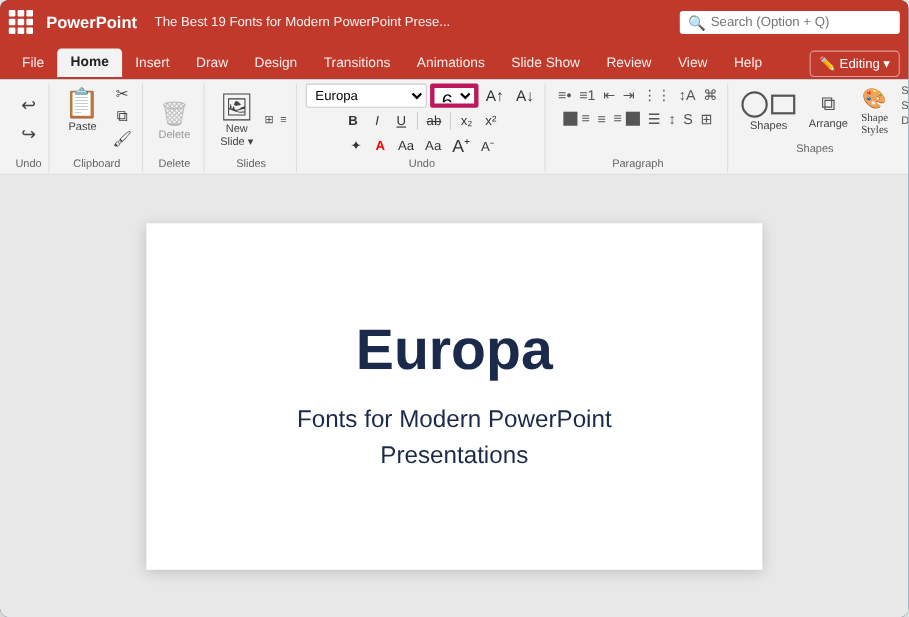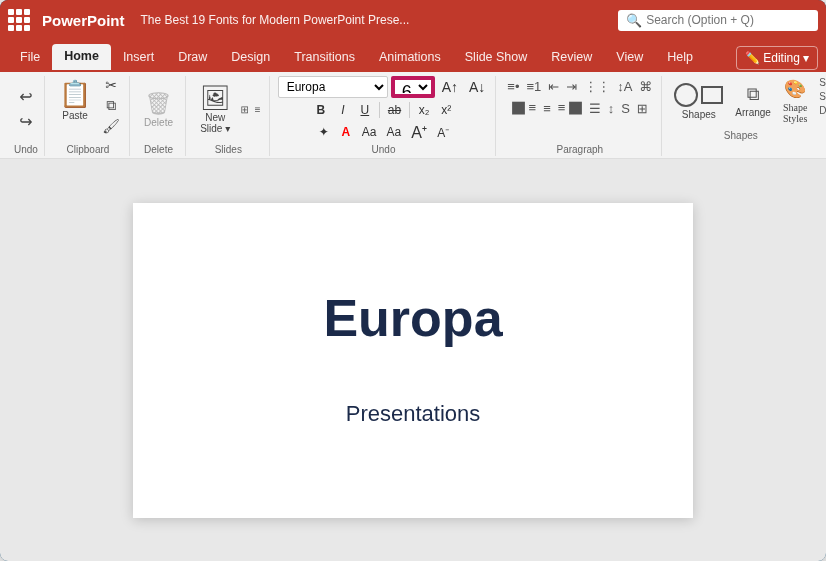--- a/index.html
+++ b/index.html
@@ -421,19 +421,19 @@
         <button class="draw-side-btn">Duplicate</button>
       </div>
     </div>
 
   </div>
 
   <div class="slide-area">
     <div class="slide-canvas">
       <div class="slide-title">Europa</div>
       <div class="slide-subtitle">
-        <br>
+        <span>Fonts for Modern PowerPoint</span><br>
         <span>Presentations</span>
       </div>
     </div>
   </div>
 
 </div>
 
 </body></html>

